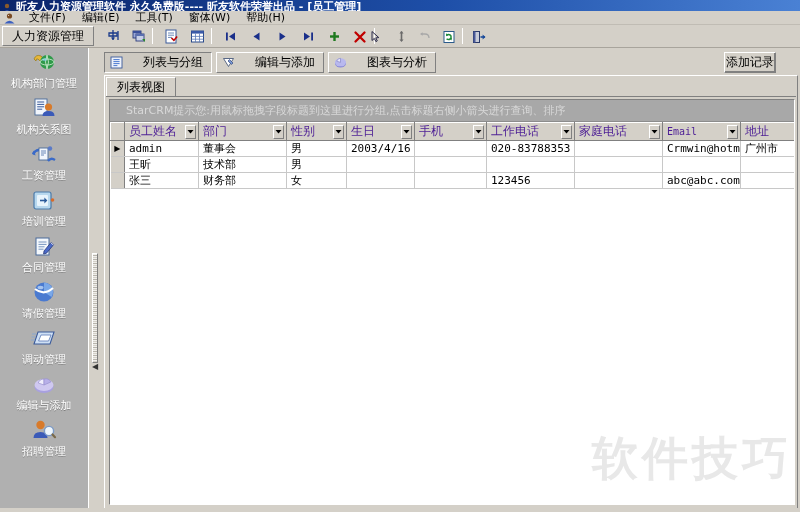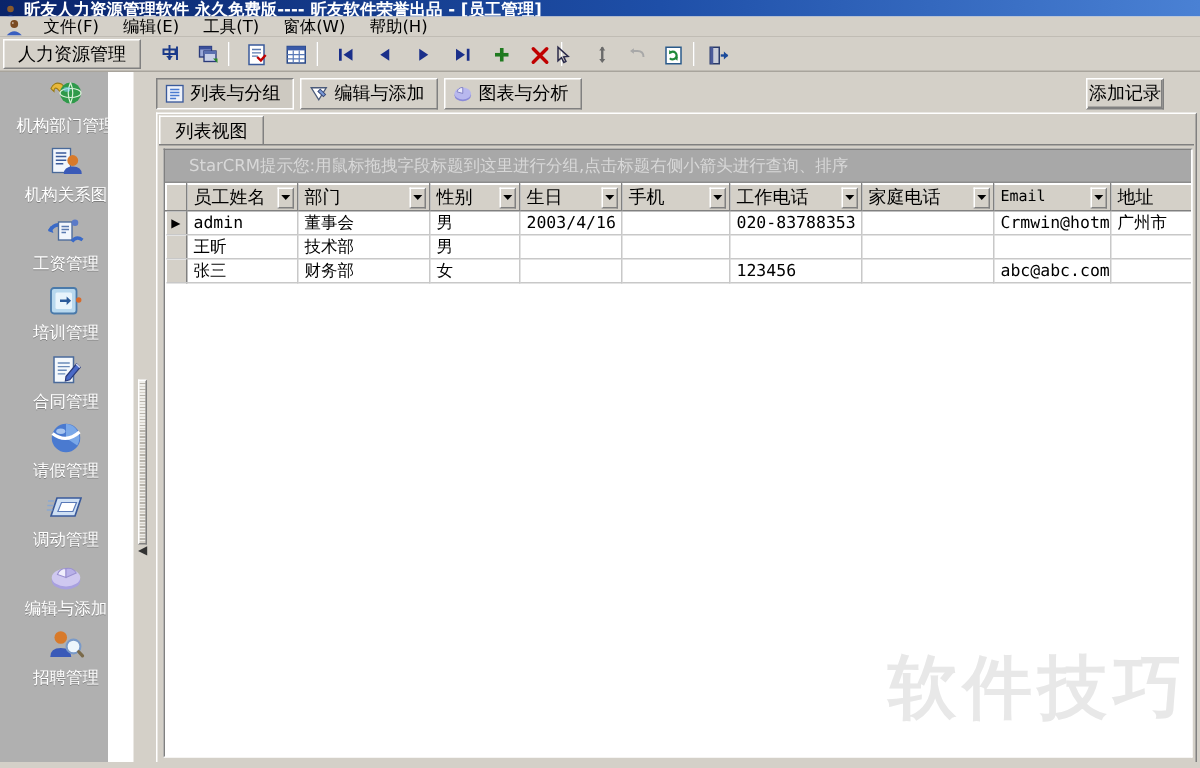--- a/index.html
+++ b/index.html
@@ -78,21 +78,21 @@
   }
   .tbtn {
     position: absolute; top: 2px; width: 22px; height: 19px;
     display: flex; align-items: center; justify-content: center;
     cursor: default;
   }
   .tbtn svg { display: block; }
 
   
   .sidebar {
-    position: absolute; left: 0; top: 48px; width: 72px; height: 464px;
+    position: absolute; left: 0; top: 48px; width: 88px; height: 464px;
     background: #b0b0b0;
     overflow: hidden;
   }
   .side-item {
     width: 88px; height: 46px;
     display: flex; flex-direction: column; align-items: center;
     justify-content: flex-start;
     cursor: default;
     padding-top: 2px;
   }
@@ -132,21 +132,21 @@
   }
   .tabrow {
     position: absolute; left: 4px; top: 3px;
     height: 22px; display: flex; align-items: center; gap: 4px;
   }
   .ctab {
     height: 21px; padding: 0 8px 0 5px;
     background: #d4d0c8;
     border: 1px solid #ffffff;
     border-right-color: #808080; border-bottom-color: #808080;
-    display: flex; align-items: center; gap: 4px;
+    display: flex; align-items: center; gap: 20px;
     font-size: 12px; color: #000; cursor: default;
     white-space: nowrap;
   }
   .ctab.active {
     border: 1px solid #808080;
     border-right-color: #ffffff; border-bottom-color: #ffffff;
     background: #cdc9c1;
   }
   .ctab svg { display: block; flex: 0 0 auto; }
 
@@ -213,21 +213,21 @@
     background: #ffffff;
   }
   table.grid th {
     background: #d4d0c8;
     border: 1px solid #ffffff;
     border-right-color: #808080; border-bottom-color: #808080;
     height: 17px;
     font-size: 12px; font-weight: normal;
     text-align: left;
     padding: 0 2px 0 4px;
-    color: #000000;
+    color: #4c1d95;
     position: relative;
     white-space: nowrap;
     overflow: hidden;
     cursor: default;
   }
   table.grid th .hdr {
     display: flex; align-items: center; justify-content: space-between;
     width: 100%;
   }
   table.grid th .filt {

